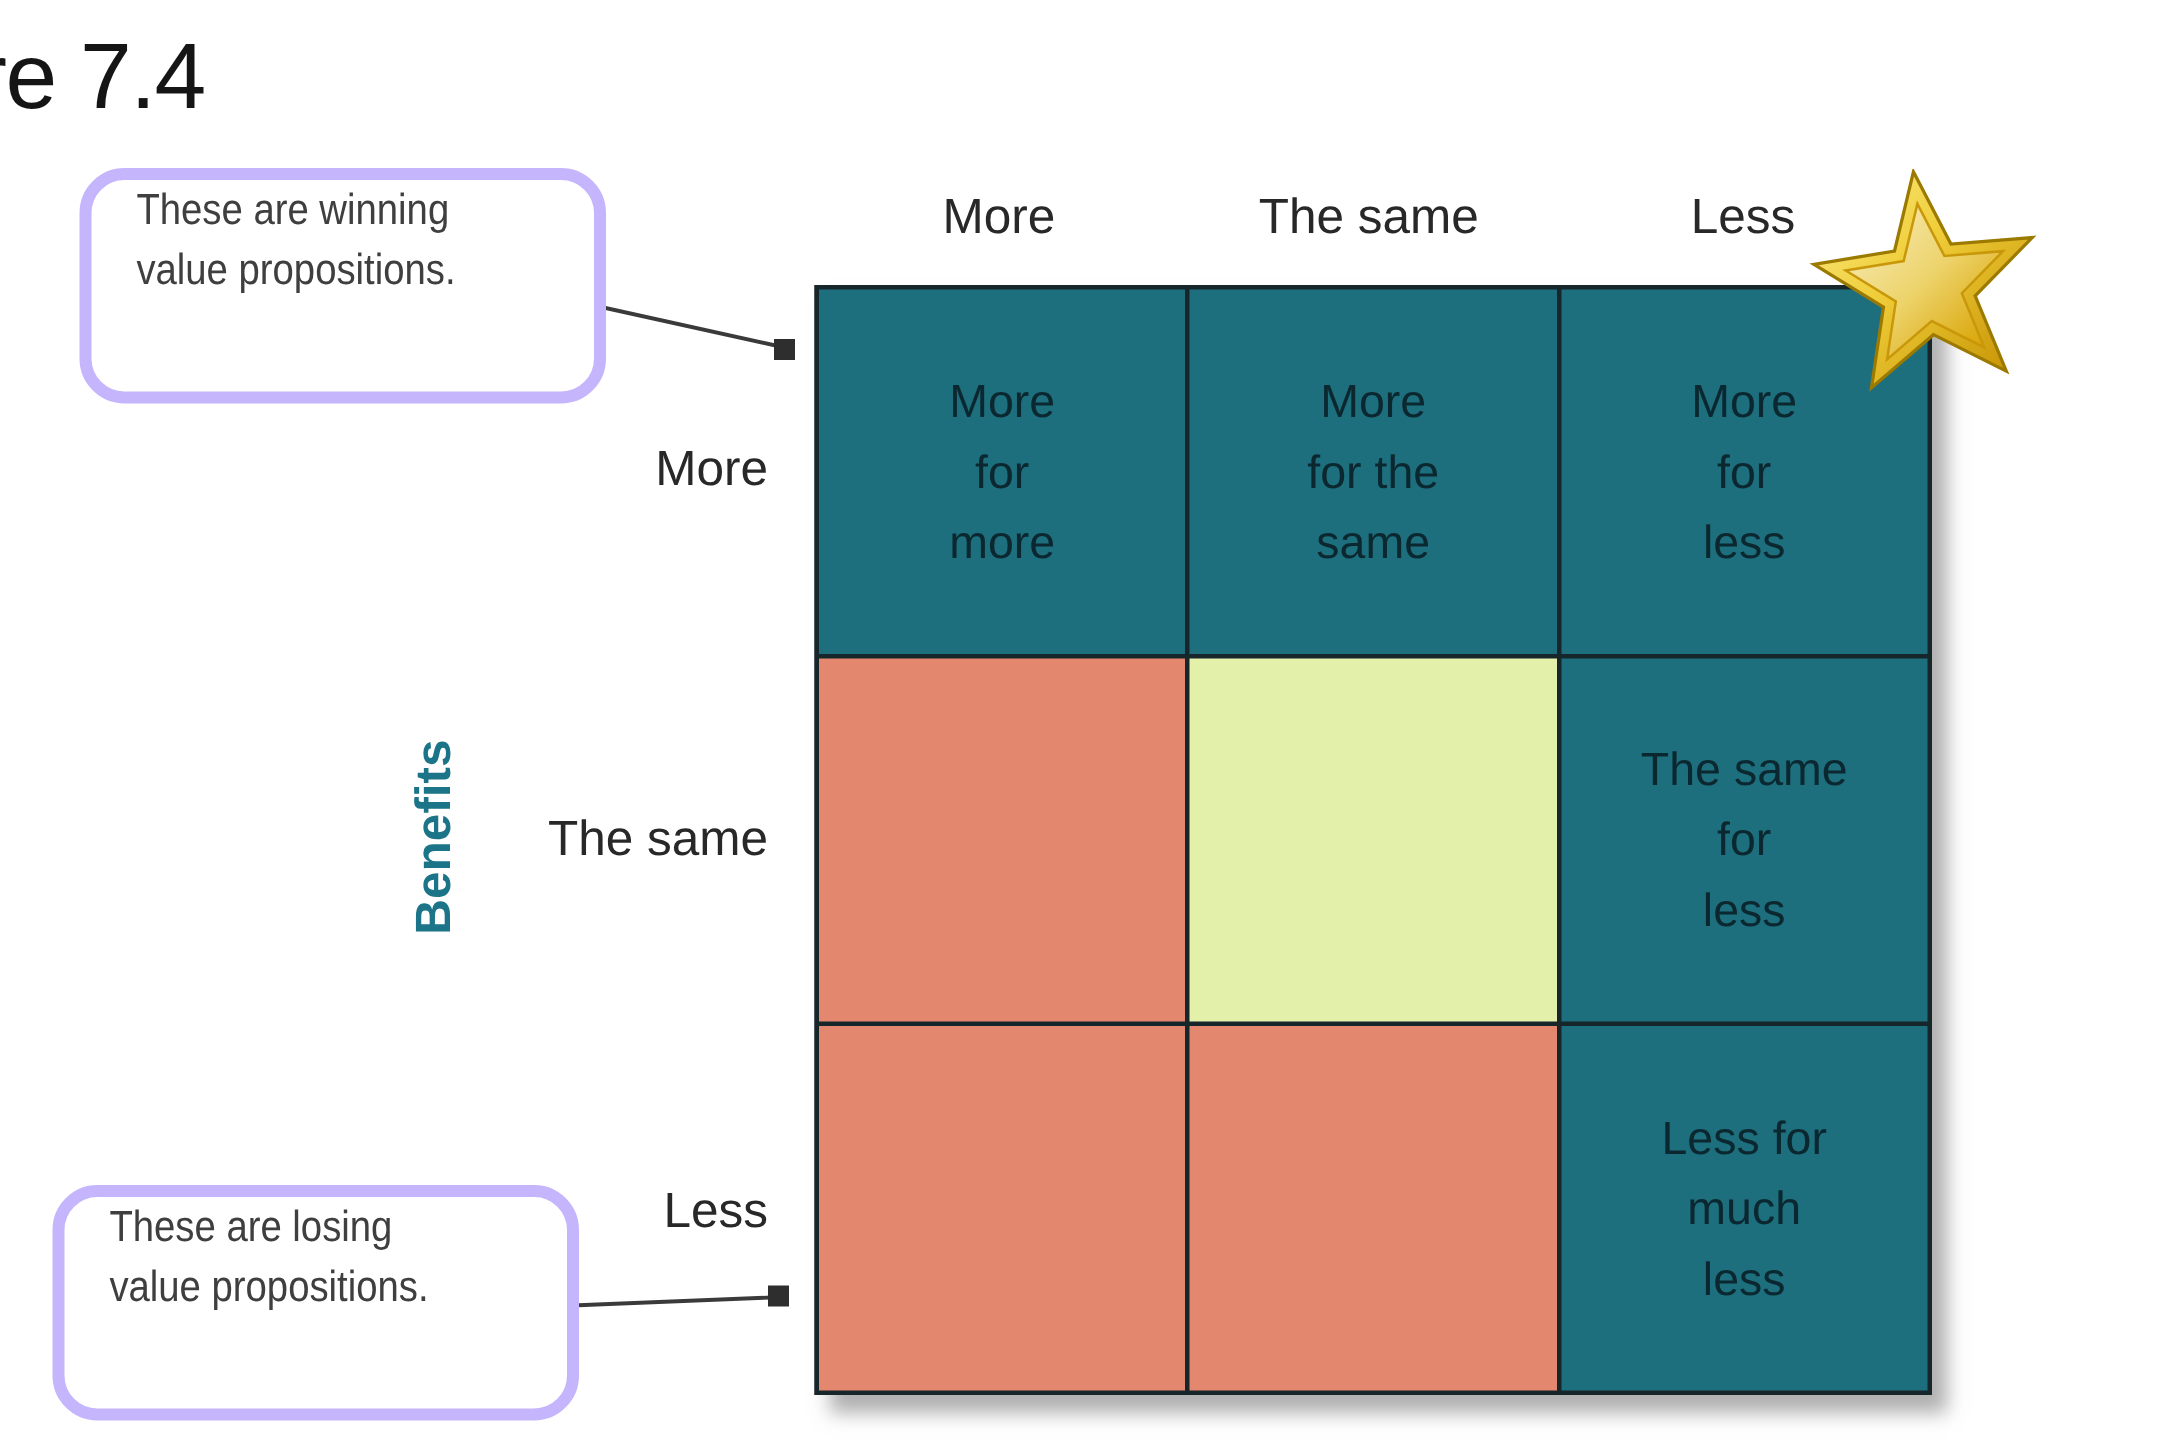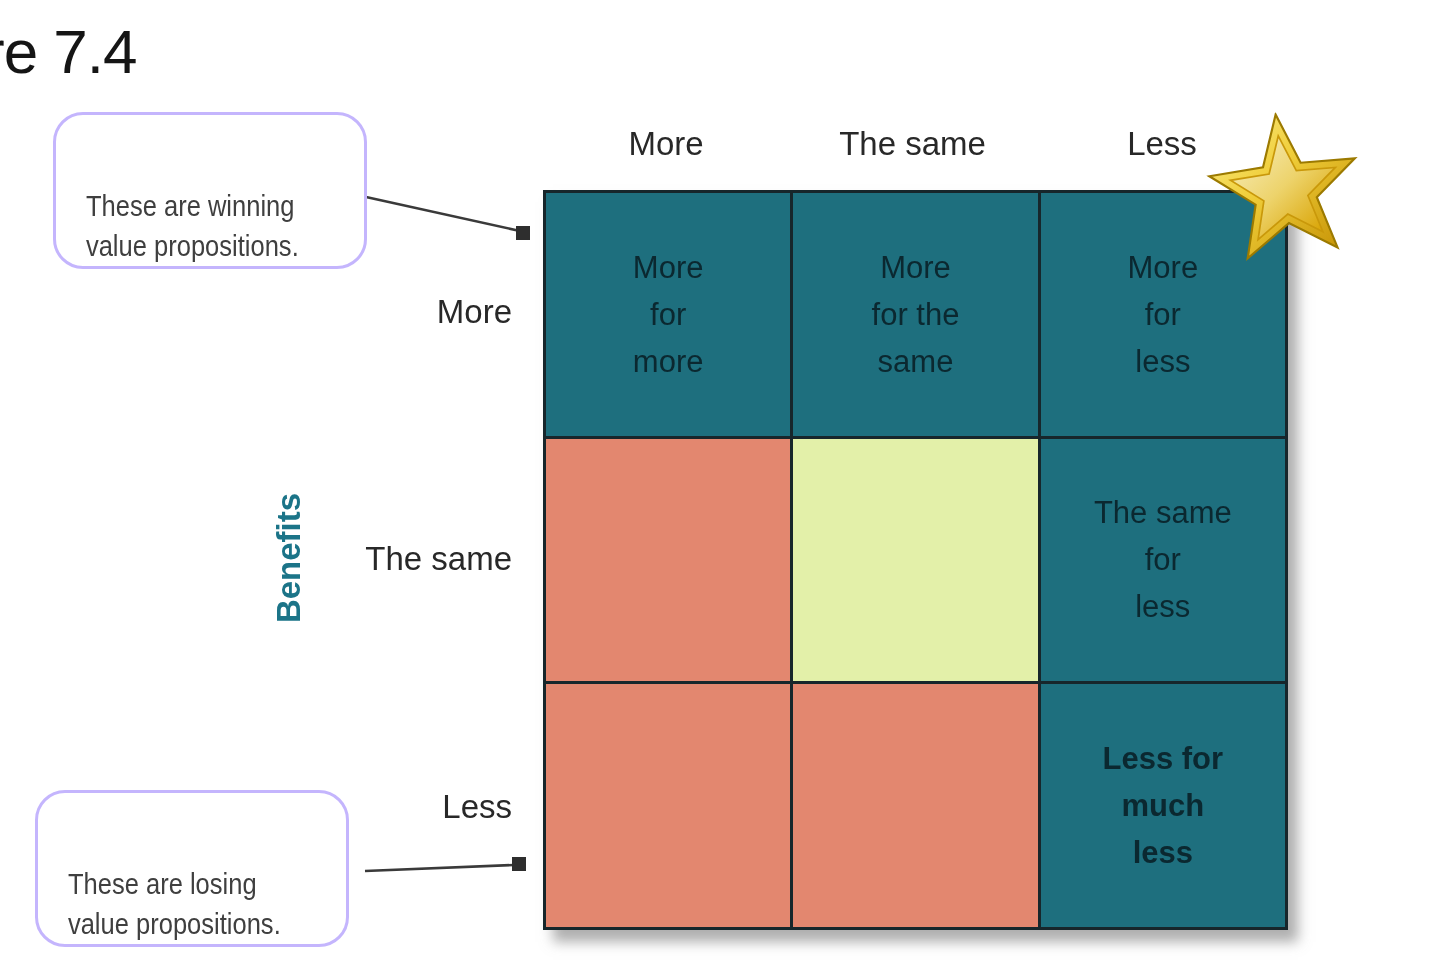--- a/index.html
+++ b/index.html
@@ -48,23 +48,23 @@
   }
   .cell{
     display:flex;align-items:center;justify-content:center;
   }
   .cell-text{
     white-space:pre-line;text-align:center;font-size:31px;line-height:47px;
     color:#0b2830;
   }
   
   .callout{
-    position:absolute;width:314px;height:157px;background:#ffffff;
-    border:3px solid #c4b5fd;border-radius:30px;box-sizing:border-box;
-    display:flex;align-items:flex-end;
+    position:absolute;width:351px;height:157px;background:#ffffff;
+    border:8px solid #c4b5fd;border-radius:30px;box-sizing:border-box;
+    display:flex;align-items:flex-start;
   }
   .callout-winning{left:53px;top:112px;}
   .callout-losing{left:35px;top:790px;}
   .callout-text{
     white-space:pre-line;font-size:29px;line-height:1.38;color:#3f3f3f;
     padding-left:34px;transform:scaleX(0.88);transform-origin:left center;
   }
   
   .connectors{
     position:absolute;left:0;top:0;width:1440px;height:961px;pointer-events:none;
@@ -117,21 +117,21 @@
       <div class="cell-text">The same
 for
 less</div>
     </div>
     <div class="cell" style="background: rgb(227, 135, 111);">
       <div class="cell-text"></div>
     </div>
     <div class="cell" style="background: rgb(227, 135, 111);">
       <div class="cell-text"></div>
     </div>
-    <div class="cell" style="background: rgb(30, 111, 126); font-weight: bold;">
+    <div class="cell" style="background: rgb(30, 111, 126);">
       <div class="cell-text">Less for
 much
 less</div>
     </div>
   </div>
 
   <svg class="connectors" viewBox="0 0 1440 961">
     <line x1="366" y1="197" x2="520" y2="231" stroke="#3A3A3A" stroke-width="2.6"></line>
     <rect x="516" y="226" width="14" height="14" fill="#2e2e2e"></rect>
     <line x1="365" y1="871" x2="514" y2="865" stroke="#3A3A3A" stroke-width="2.6"></line>

